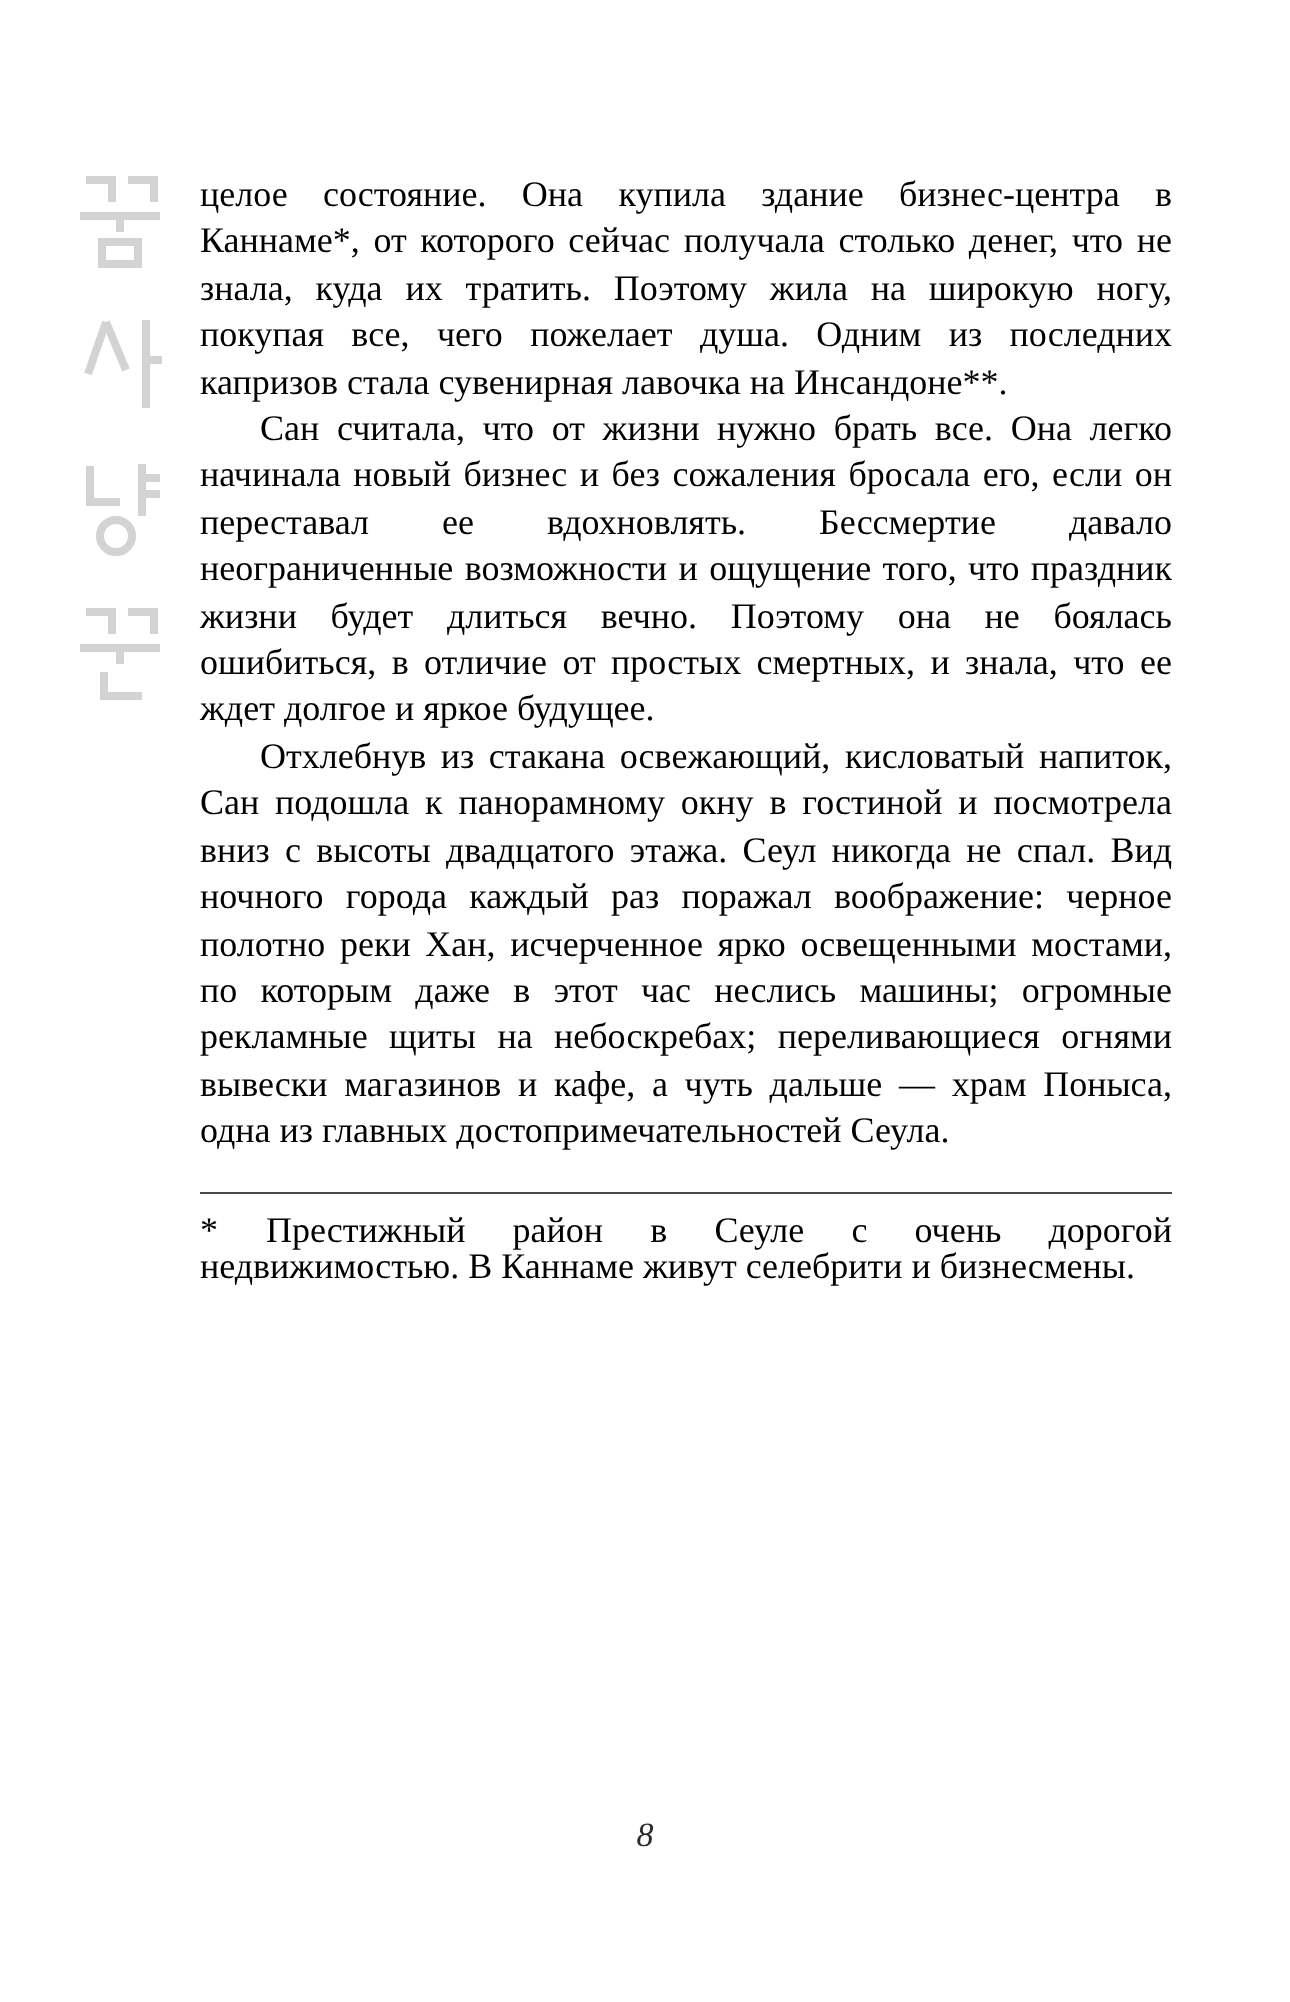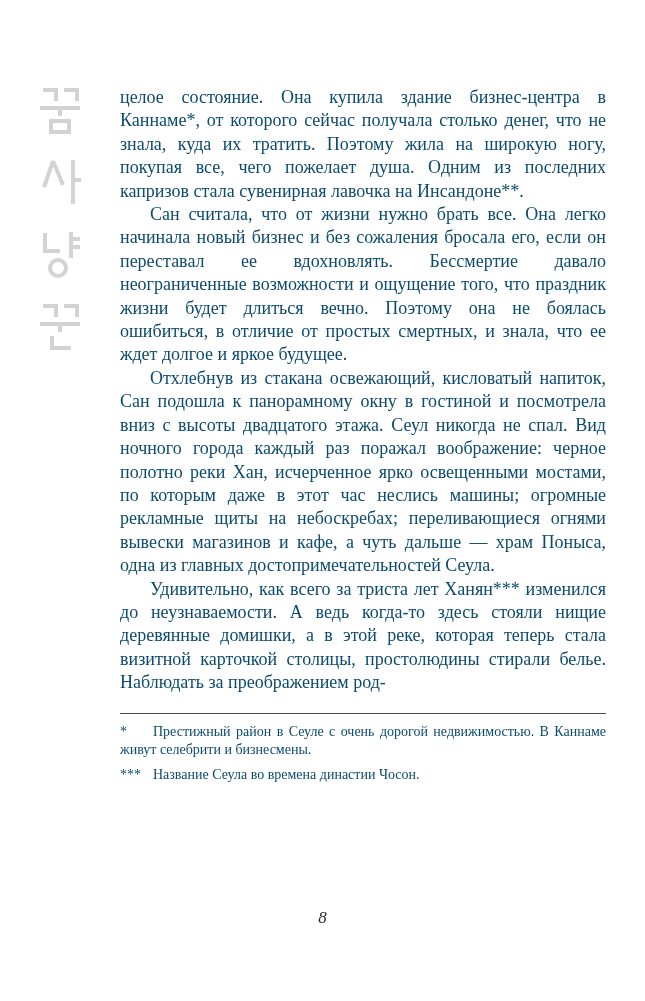--- a/index.html
+++ b/index.html
@@ -24,42 +24,41 @@
     gap: 24px;
   }
   .glyph svg { display: block; }
 
   
   .content {
     position: absolute;
     left: 100px;
     top: 86px;
     width: 486px;
-    color: #0c4a6e;
-    margin-left: 20px;
+    color: #000000;
   }
   .body-text {
     font-size: 18px;
     line-height: 23.4px;
     text-align: justify;
     hyphens: auto;
     -webkit-hyphens: auto;
   }
   .body-text p { text-indent: 30px; }
   .body-text p.first { text-indent: 0; }
 
   .fn-rule {
     border: none;
     border-top: 1px solid #4a4a4a;
     width: 100%;
     margin: 18px 0 9px 0;
   }
 
   .footnotes {
-    font-size: 14px;
+    font-size: 18px;
     line-height: 18.8px;
     text-align: justify;
     hyphens: auto;
     -webkit-hyphens: auto;
   }
   .footnote { margin-bottom: 6px; }
   .fn-marker { display: inline-block; width: 33px; }
 
   .page-number {
     position: absolute;
@@ -99,26 +98,24 @@
         <path d="M5 4 H18 V15 M26 4 H39 V15 M2 22 H42 M22 22 V30 M14 34 V46 H33"></path>
       </svg>
     </span>
   </div>
 
   <div class="content" lang="ru">
     <div class="body-text">
       <p class="first">целое состояние. Она купила здание бизнес-центра в Каннаме*, от которого сейчас получала столько денег, что не знала, куда их тратить. Поэтому жила на широкую ногу, покупая все, чего пожелает душа. Одним из последних капризов стала сувенирная лавочка на Инсандоне**.</p>
       <p>Сан считала, что от жизни нужно брать все. Она легко начинала новый бизнес и без сожаления бросала его, если он переставал ее вдохновлять. Бессмертие давало неограниченные возможности и ощущение того, что праздник жизни будет длиться вечно. Поэтому она не боялась ошибиться, в отличие от простых смертных, и знала, что ее ждет долгое и яркое будущее.</p>
       <p>Отхлебнув из стакана освежающий, кисловатый напиток, Сан подошла к панорамному окну в гостиной и посмотрела вниз с высоты двадцатого этажа. Сеул никогда не спал. Вид ночного города каждый раз поражал воображение: черное полотно реки Хан, исчерченное ярко освещенными мостами, по которым даже в этот час неслись машины; огромные рекламные щиты на небоскребах; переливающиеся огнями вывески магазинов и кафе, а чуть дальше — храм Поныса, одна из главных достопримечательностей Сеула.</p>
-      <p>Удивительно, как всего за триста лет Ханян*** изменился до неузнаваемости. А ведь когда-то здесь стояли нищие деревянные домишки, а в этой реке, которая теперь стала визитной карточкой столицы, простолюдины стирали белье. Наблюдать за преображением род-</p>
     </div>
 
     <hr class="fn-rule">
 
     <div class="footnotes" lang="ru">
       <p class="footnote"><span class="fn-marker">*</span><span>Престижный район в Сеуле с очень дорогой недвижимостью. В Каннаме живут селебрити и бизнесмены.</span></p>
-      <p class="footnote"><span class="fn-marker">***</span><span>Название Сеула во времена династии Чосон.</span></p>
     </div>
   </div>
 
   <div class="page-number">8</div>
 
 </div>
 
 </body></html>

